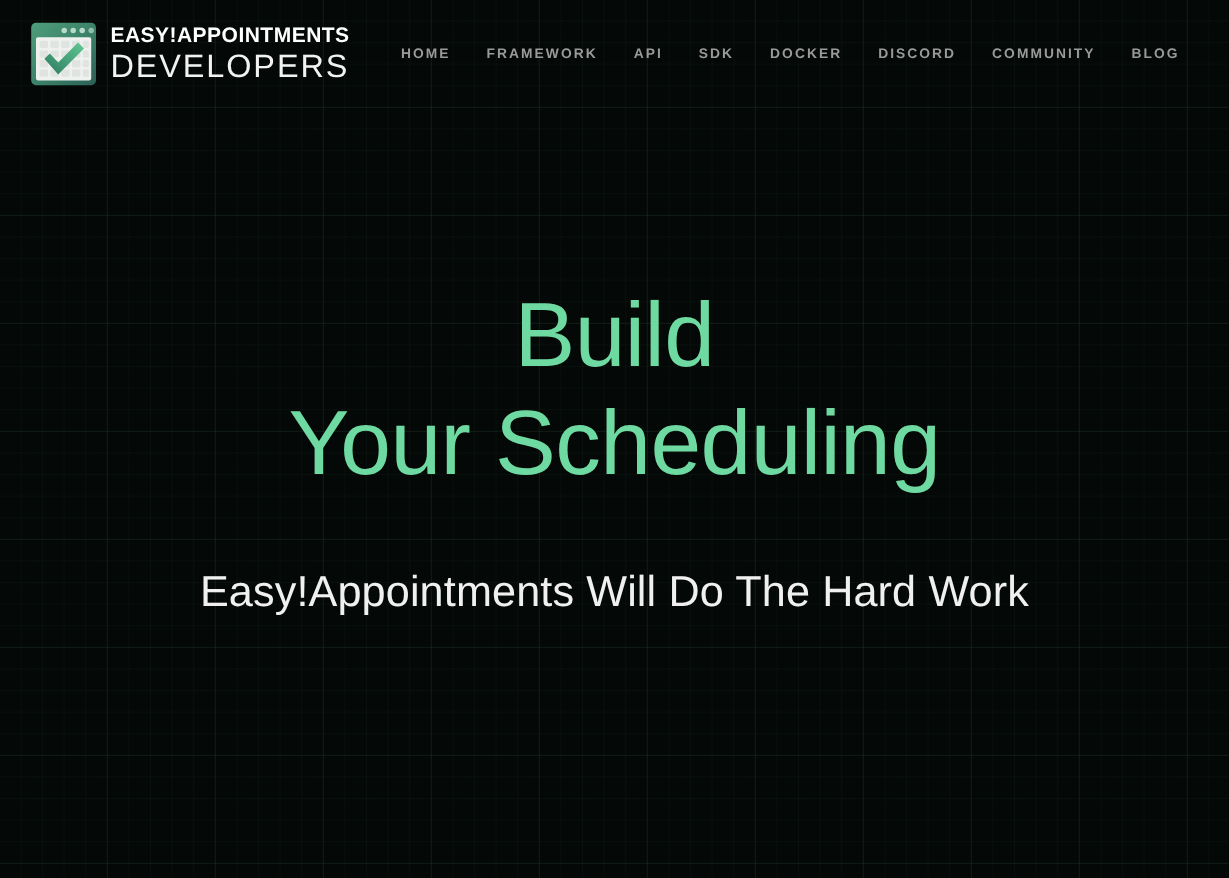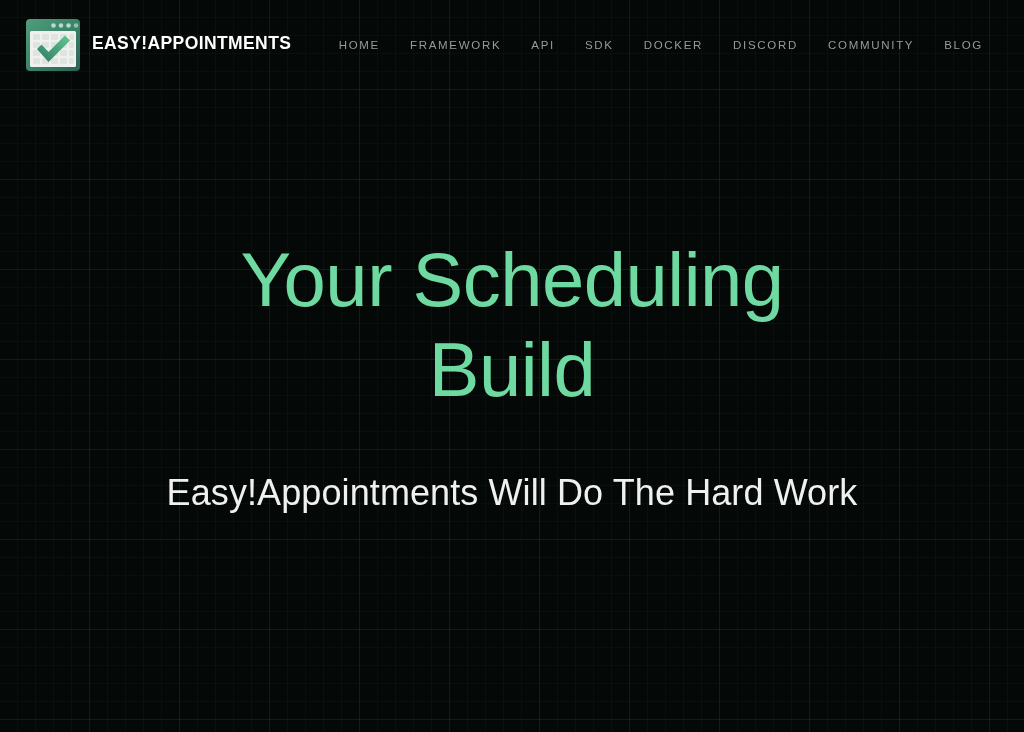--- a/index.html
+++ b/index.html
@@ -94,21 +94,21 @@
   .main-nav {
     margin-left: auto;
     display: flex;
     align-items: center;
     gap: 0px;
   }
   .nav-link {
     display: inline-block;
     padding: 6px 15px;
     font-size: 11.5px;
-    font-weight: normal;
+    font-weight: bold;
     letter-spacing: 1.7px;
     color: #9a9a9a;
     text-decoration: none;
     white-space: nowrap;
     text-transform: uppercase;
     cursor: pointer;
   }
 
   
   .hero {
@@ -199,40 +199,41 @@
             <rect x="27" y="42" width="7" height="6" rx="1.2"></rect>
             <rect x="36" y="42" width="7" height="6" rx="1.2"></rect>
             <rect x="45" y="42" width="5" height="6" rx="1.2"></rect>
           </g>
 
           <path d="M13 33 L17.5 28.5 L24.5 36 L41 19.5 L46 24.5 L24.5 46 Z" fill="url(#logoCheckGrad)"></path>
         </svg>
       </span>
       <span class="brand-text">
         <span class="brand-title">EASY!APPOINTMENTS</span>
+        <span class="brand-subtitle">DEVELOPERS</span>
       </span>
     </a>
 
     <nav class="main-nav">
       <a class="nav-link" href="#">HOME</a>
       <a class="nav-link" href="#">FRAMEWORK</a>
       <a class="nav-link" href="#">API</a>
       <a class="nav-link" href="#">SDK</a>
       <a class="nav-link" href="#">DOCKER</a>
       <a class="nav-link" href="#">DISCORD</a>
       <a class="nav-link" href="#">COMMUNITY</a>
       <a class="nav-link" href="#">BLOG</a>
     </nav>
 
   </header>
 
   <section class="hero">
 
     <h1 class="hero-title">
+      <span class="line">Build</span>
       <span class="line">Your Scheduling</span>
-      <span class="line">Build</span>
     </h1>
 
     <p class="hero-subtitle">Easy!Appointments Will Do The Hard Work</p>
 
   </section>
 
 </div>
 
 </body></html>

